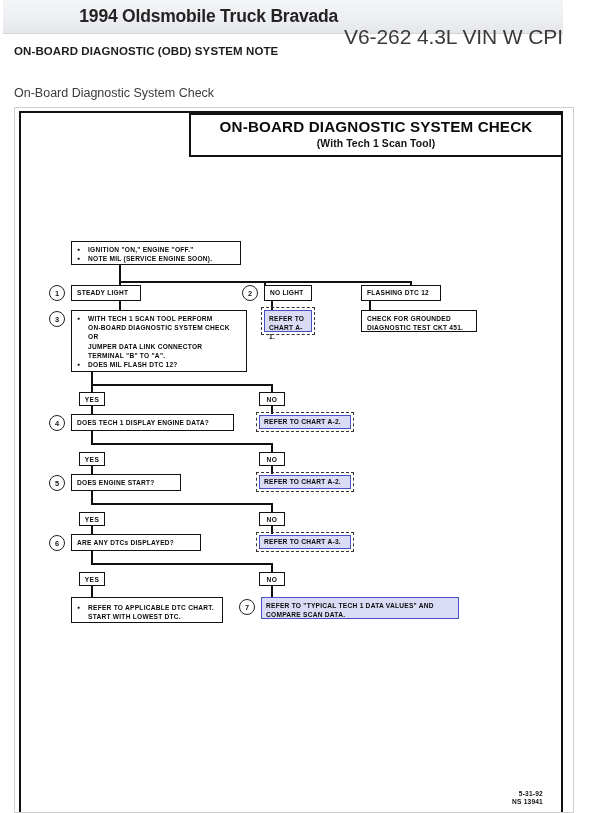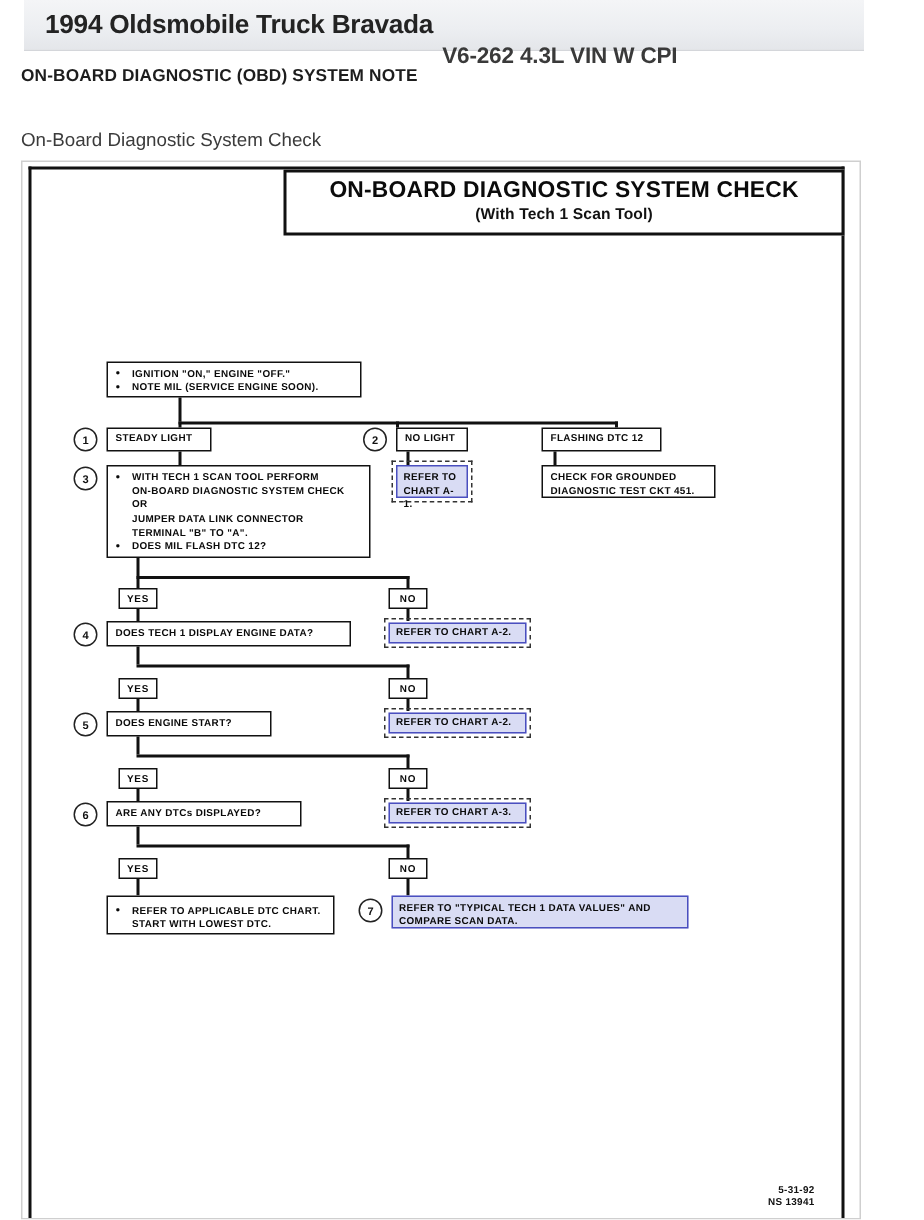--- a/index.html
+++ b/index.html
@@ -5,32 +5,32 @@
   * { box-sizing: border-box; }
   html, body {
     margin: 0; padding: 0;
     background: #ffffff;
     font-family: "Liberation Sans", sans-serif;
   }
   body { width: 616px; height: 813px; position: relative; overflow: hidden; }
 
   
   .titlebar {
-    position: absolute; left: 16px; top: 0; width: 560px; height: 34px;
+    position: absolute; left: 3px; top: 0; width: 560px; height: 34px;
     background: linear-gradient(to bottom, #f4f5f7 0%, #eceef1 60%, #e4e6ea 100%);
     border-bottom: 1px solid #d4d6da;
-    display: flex; align-items: center;
+    display: flex; align-items: center; justify-content: flex-end;
   }
   .titlebar .vehicle {
     padding-left: 14px;
     font-size: 17.5px; font-weight: bold; color: #232323;
     letter-spacing: -0.2px; white-space: nowrap;
   }
   .titlebar .engine {
-    font-size: 15px; font-weight: bold; color: #3a3a3a;
+    font-size: 21px; font-weight: normal; color: #3a3a3a;
     margin-left: 6px; letter-spacing: -0.1px; white-space: nowrap; margin-top: 41px;
   }
 
   .subhead {
     position: absolute; left: 14px; top: 45px;
     font-size: 11.5px; font-weight: bold; color: #1d1d1d;
     letter-spacing: 0.1px;
   }
   .caption {
     position: absolute; left: 14px; top: 86px;

